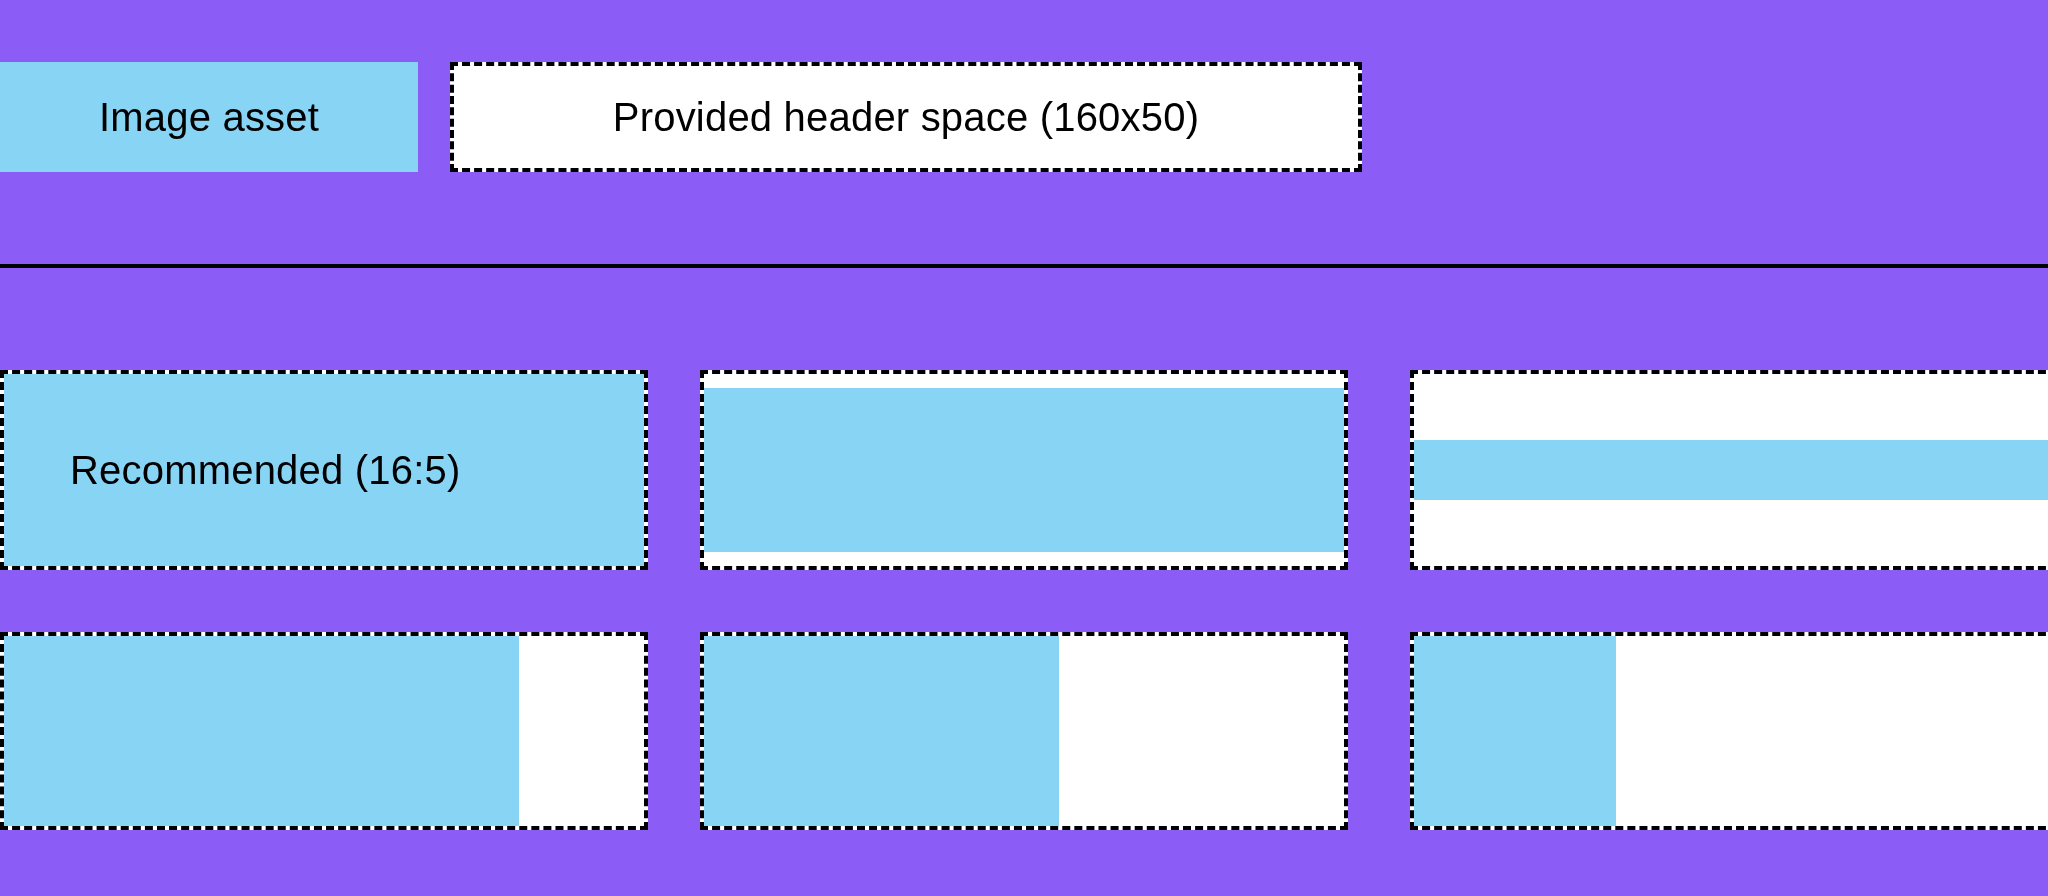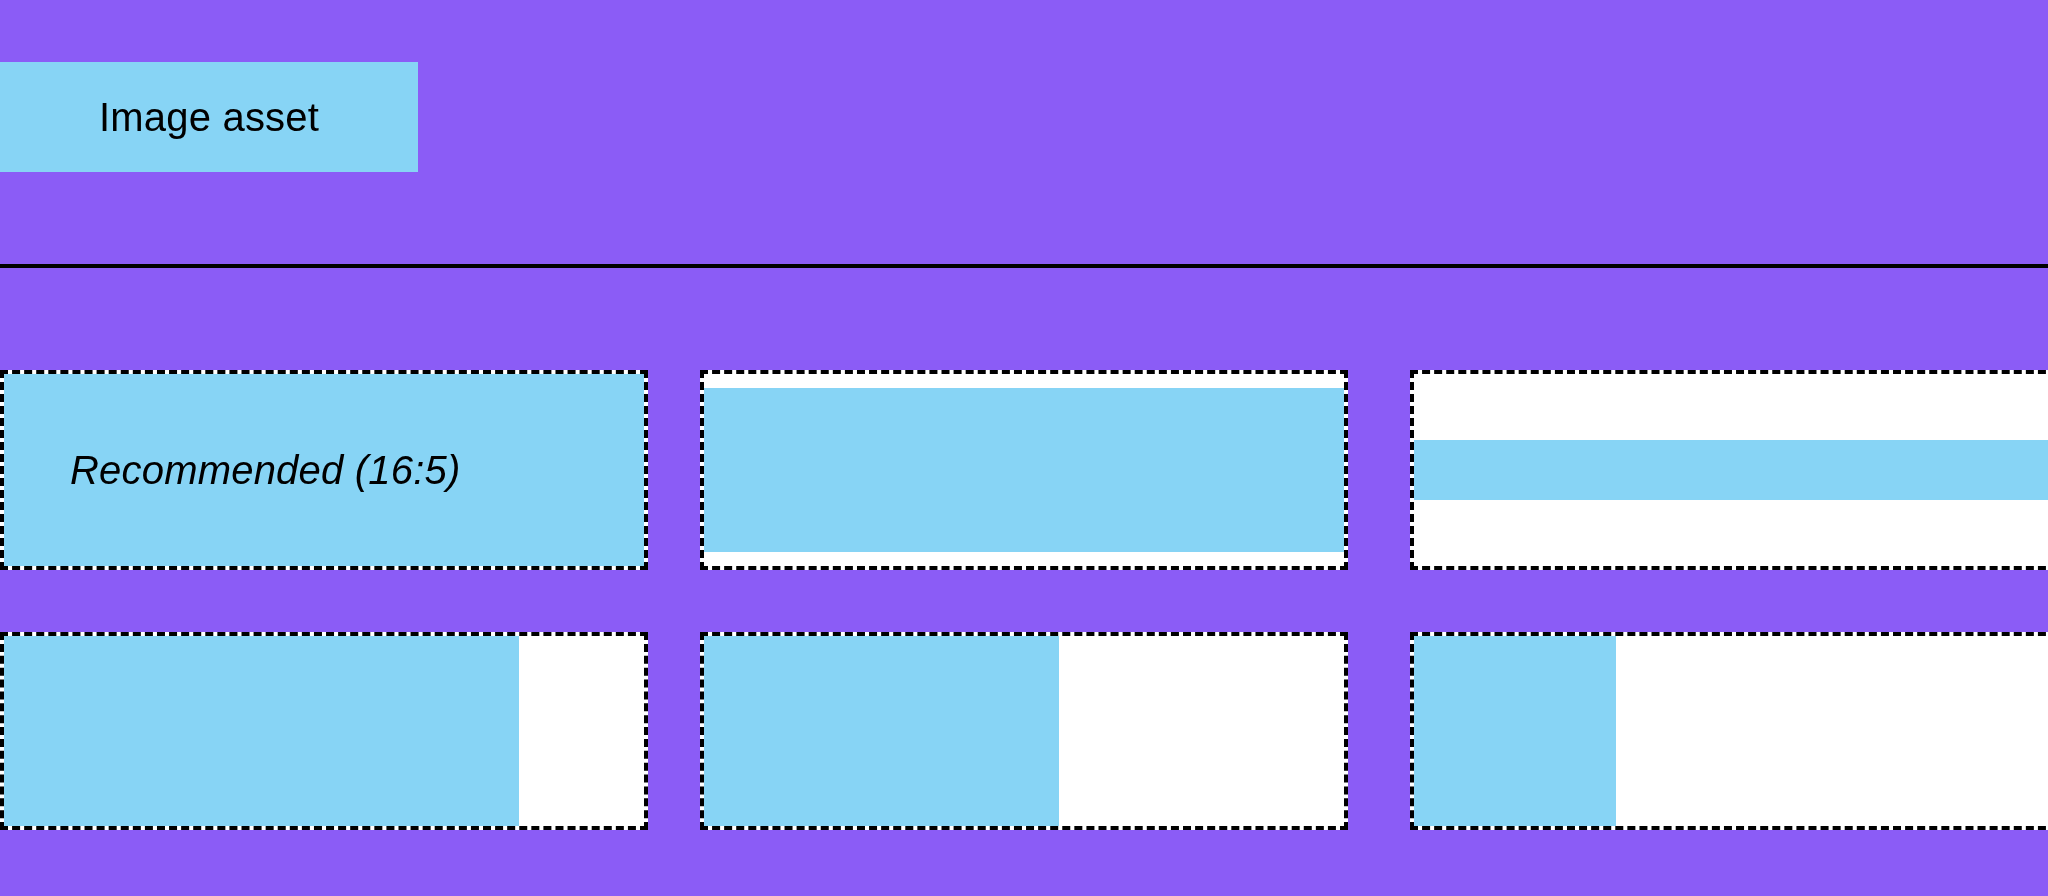--- a/index.html
+++ b/index.html
@@ -78,21 +78,21 @@
     background: #000000;
   }
 
   
   .sample-row {
     position: absolute;
     left: 0;
     width: 2048px;
   }
 
-  #row-1 { top: 370px; height: 200px; font-style: italic; }
+  #row-1 { top: 370px; height: 200px; }
   #row-2 { top: 632px; height: 198px; }
 
   .sample-cell {
     position: absolute;
     top: 0;
     height: 100%;
     box-sizing: border-box;
     border: 4px dashed #000000;
     background: #ffffff;
     overflow: hidden;
@@ -131,20 +131,23 @@
 </style>
 </head>
 <body>
 
 <div id="canvas">
 
   <div id="legend">
     <div class="legend-swatch">
       <span class="lbl">Image asset</span>
     </div>
+    <div class="legend-box">
+      <span class="lbl">Provided header space (160x50)</span>
+    </div>
   </div>
 
   <div id="divider"></div>
 
   <div class="sample-row" id="row-1">
 
     <div class="sample-cell col-1">
       <div class="fill" id="r1c1-fill"></div>
       <span class="cell-label">Recommended (16:5)</span>
     </div>

